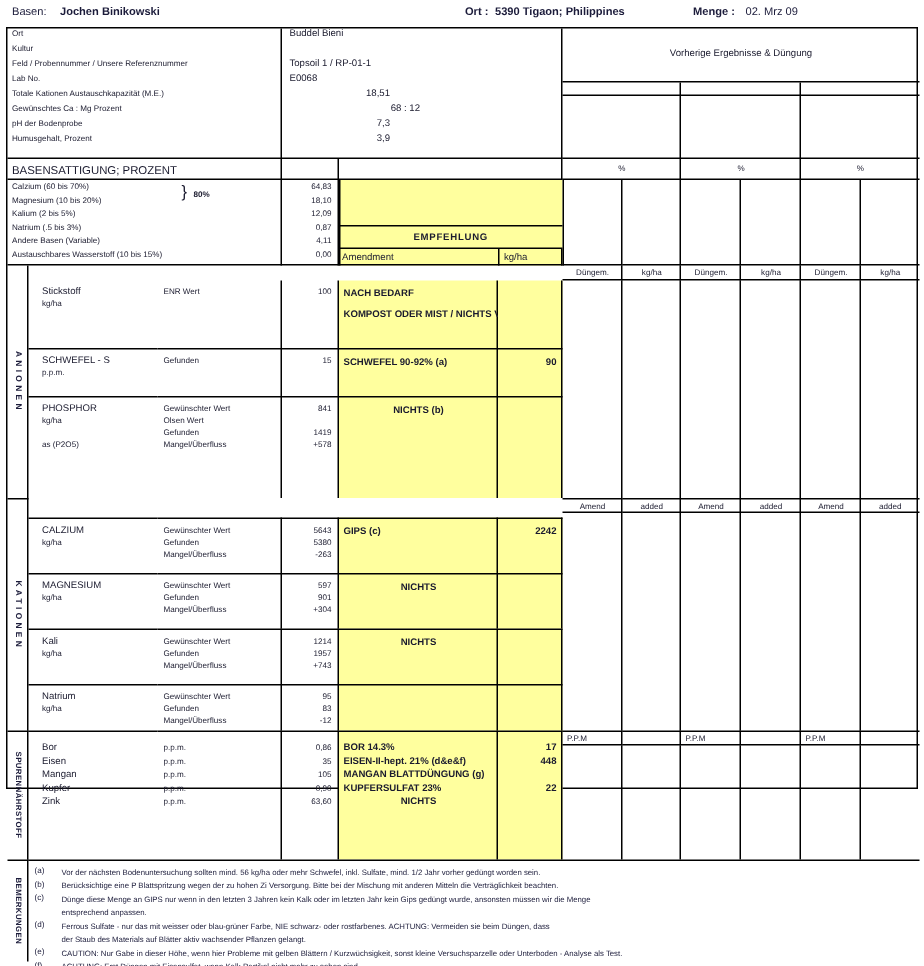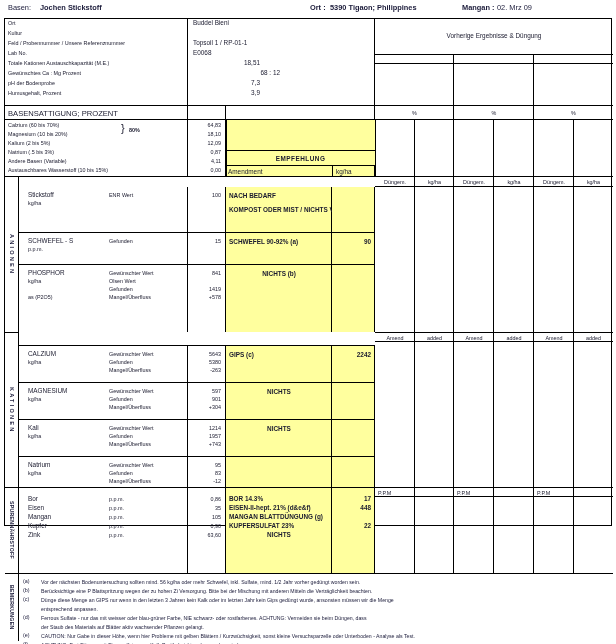--- a/index.html
+++ b/index.html
@@ -57,24 +57,24 @@
   .note { position:absolute; font-size:5.2px; color:#1b1b3a; white-space:nowrap; }
   .note-k { position:absolute; font-size:5.4px; color:#1b1b3a; }
 </style>
 </head>
 <body>
 
 <div class="page">
 
   <div class="topline">
     <span id="t-kunde-l" class="lbl-reg">Basen:</span>
-    <span id="t-kunde-v" class="val-b">Jochen Stickstoff</span>
+    <span id="t-kunde-v" class="val-b">Jochen Binikowski</span>
     <span id="t-ort-l" class="val-b">Ort :</span>
     <span id="t-ort-v" class="val-b">5390 Tigaon; Philippines</span>
-    <span id="t-date-l" class="val-b">Mangan :</span>
+    <span id="t-date-l" class="val-b">Menge :</span>
     <span id="t-date-v">02. Mrz 09</span>
   </div>
 
   <div class="frame">
 
     <div class="c" style="left:0;top:0;width:183px;height:87px;border-right:1.8px solid #000;border-bottom:1.8px solid #000;">
       <div id="info-labels">
           <div class="txt sm" style="left:3px;top:2px;">Ort</div>
           <div class="txt sm" style="left:3px;top:12px;">Kultur</div>
           <div class="txt sm" style="left:3px;top:22px;">Feld / Probennummer / Unsere Referenznummer</div>

